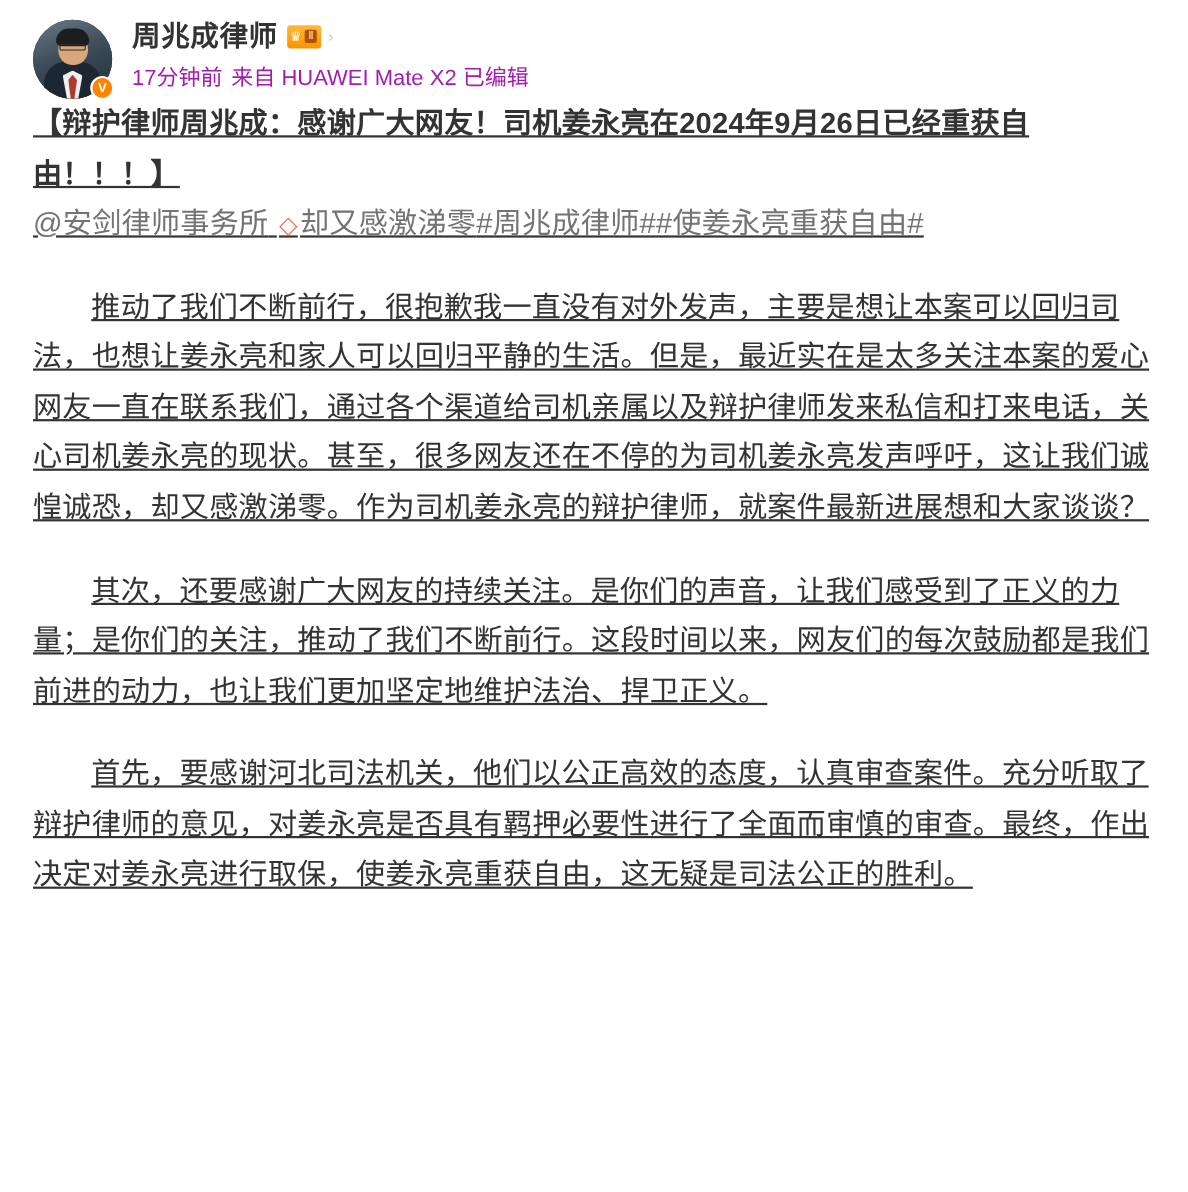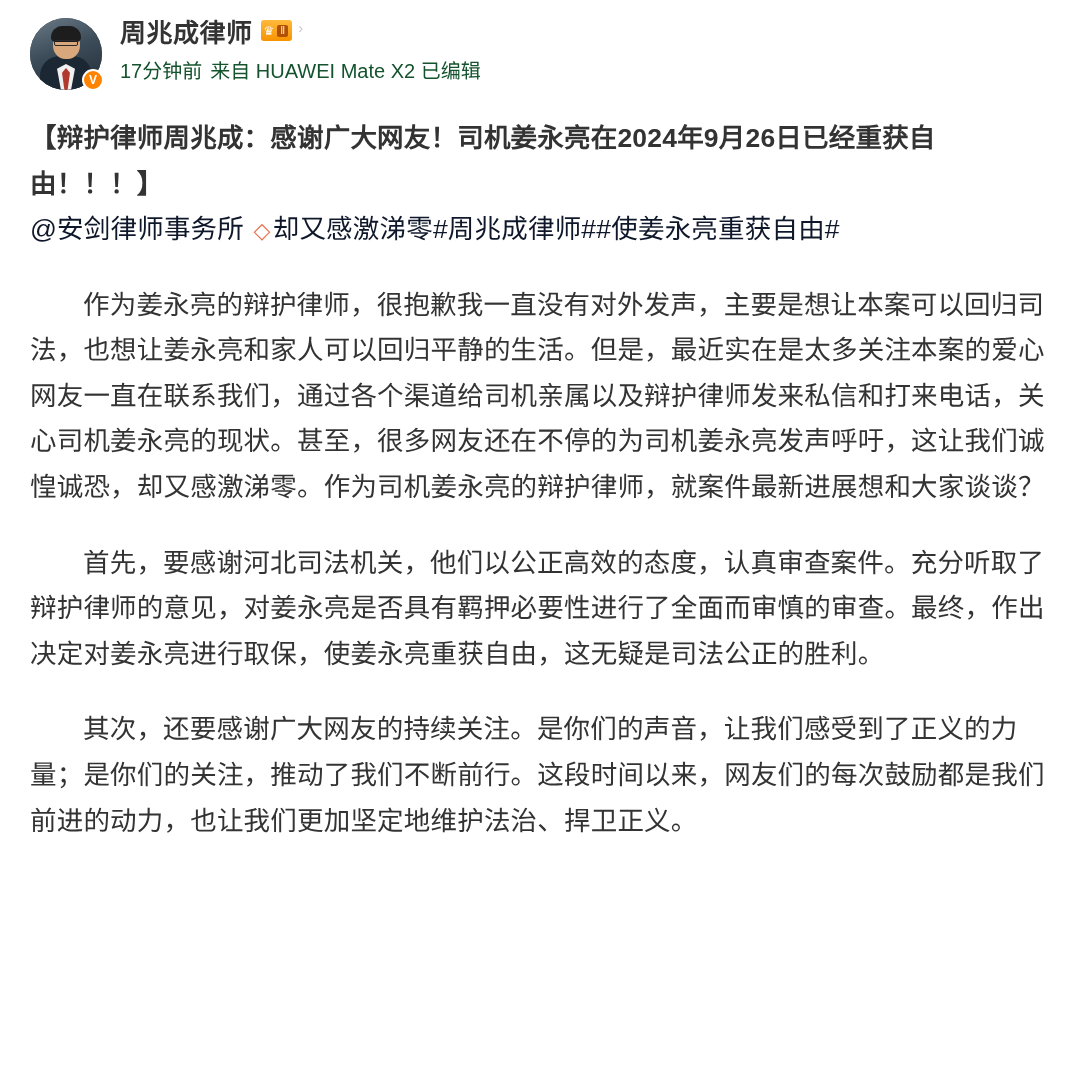--- a/index.html
+++ b/index.html
@@ -120,21 +120,21 @@
     text-align: center;
     font-weight: bold;
   }
   .meta {
     flex: 1 1 auto;
     padding-top: 2px;
     min-width: 0;
   }
   .name-row {
     display: flex;
-    align-items: flex-start;
+    align-items: center;
     gap: 8px;
     line-height: 1;
   }
   .username {
     font-size: 26px;
     font-weight: bold;
     color: #333333;
     letter-spacing: 0.5px;
   }
   .vip-badge {
@@ -161,52 +161,52 @@
     line-height: 1;
   }
   .vip-chevron {
     color: #c9c9c9;
     font-size: 15px;
     margin-left: -2px;
   }
   .sub-row {
     margin-top: 13px;
     font-size: 20px;
-    color: #14532d;
+    color: #a21caf;
     line-height: 1.2;
     white-space: nowrap;
     overflow: hidden;
     text-overflow: ellipsis;
   }
   .sub-row .sep {
     display: inline-block;
     width: 8px;
   }
 
   .content {
-    margin-top: 26px;
     font-size: 26.5px;
     line-height: 1.72;
     color: #333333;
     letter-spacing: 0.2px;
+    text-decoration: underline;
   }
   .content p {
     margin: 0 0 0 0;
   }
   .title-line {
     font-weight: bold;
   }
   .tag-line {
     margin-top: 26px;
     color: #eb7350;
   }
   .tag-line .at,
   .tag-line .topic,
   .tag-line .supertopic {
-    color: #0f172a;
+    color: #737373;
   }
   .tag-line .diamond {
     color: #eb7350;
     font-size: 22px;
     padding: 0 2px;
   }
   .body-text {
     margin-top: 30px;
   }
   .body-text p {
@@ -261,18 +261,18 @@
   <div class="content">
 
     <p class="title-line">【辩护律师周兆成：感谢广大网友！司机姜永亮在2024年9月26日已经重获自由！！！】</p>
 
     <p class="tag-line">
       <span class="at">@安剑律师事务所</span>
       <span class="diamond">◇</span><span class="supertopic">却又感激涕零</span><span class="topic">#周兆成律师#</span><span class="topic">#使姜永亮重获自由#</span>
     </p>
 
     <div class="body-text">
-      <p>作为姜永亮的辩护律师，很抱歉我一直没有对外发声，主要是想让本案可以回归司法，也想让姜永亮和家人可以回归平静的生活。但是，最近实在是太多关注本案的爱心网友一直在联系我们，通过各个渠道给司机亲属以及辩护律师发来私信和打来电话，关心司机姜永亮的现状。甚至，很多网友还在不停的为司机姜永亮发声呼吁，这让我们诚惶诚恐，却又感激涕零。作为司机姜永亮的辩护律师，就案件最新进展想和大家谈谈？</p>
+      <p>推动了我们不断前行，很抱歉我一直没有对外发声，主要是想让本案可以回归司法，也想让姜永亮和家人可以回归平静的生活。但是，最近实在是太多关注本案的爱心网友一直在联系我们，通过各个渠道给司机亲属以及辩护律师发来私信和打来电话，关心司机姜永亮的现状。甚至，很多网友还在不停的为司机姜永亮发声呼吁，这让我们诚惶诚恐，却又感激涕零。作为司机姜永亮的辩护律师，就案件最新进展想和大家谈谈？</p>
+      <p>其次，还要感谢广大网友的持续关注。是你们的声音，让我们感受到了正义的力量；是你们的关注，推动了我们不断前行。这段时间以来，网友们的每次鼓励都是我们前进的动力，也让我们更加坚定地维护法治、捍卫正义。</p>
       <p> 首先，要感谢河北司法机关，他们以公正高效的态度，认真审查案件。充分听取了辩护律师的意见，对姜永亮是否具有羁押必要性进行了全面而审慎的审查。最终，作出决定对姜永亮进行取保，使姜永亮重获自由，这无疑是司法公正的胜利。</p>
-      <p>其次，还要感谢广大网友的持续关注。是你们的声音，让我们感受到了正义的力量；是你们的关注，推动了我们不断前行。这段时间以来，网友们的每次鼓励都是我们前进的动力，也让我们更加坚定地维护法治、捍卫正义。</p>
     </div>
   </div>
 </div>
 
 </body></html>

